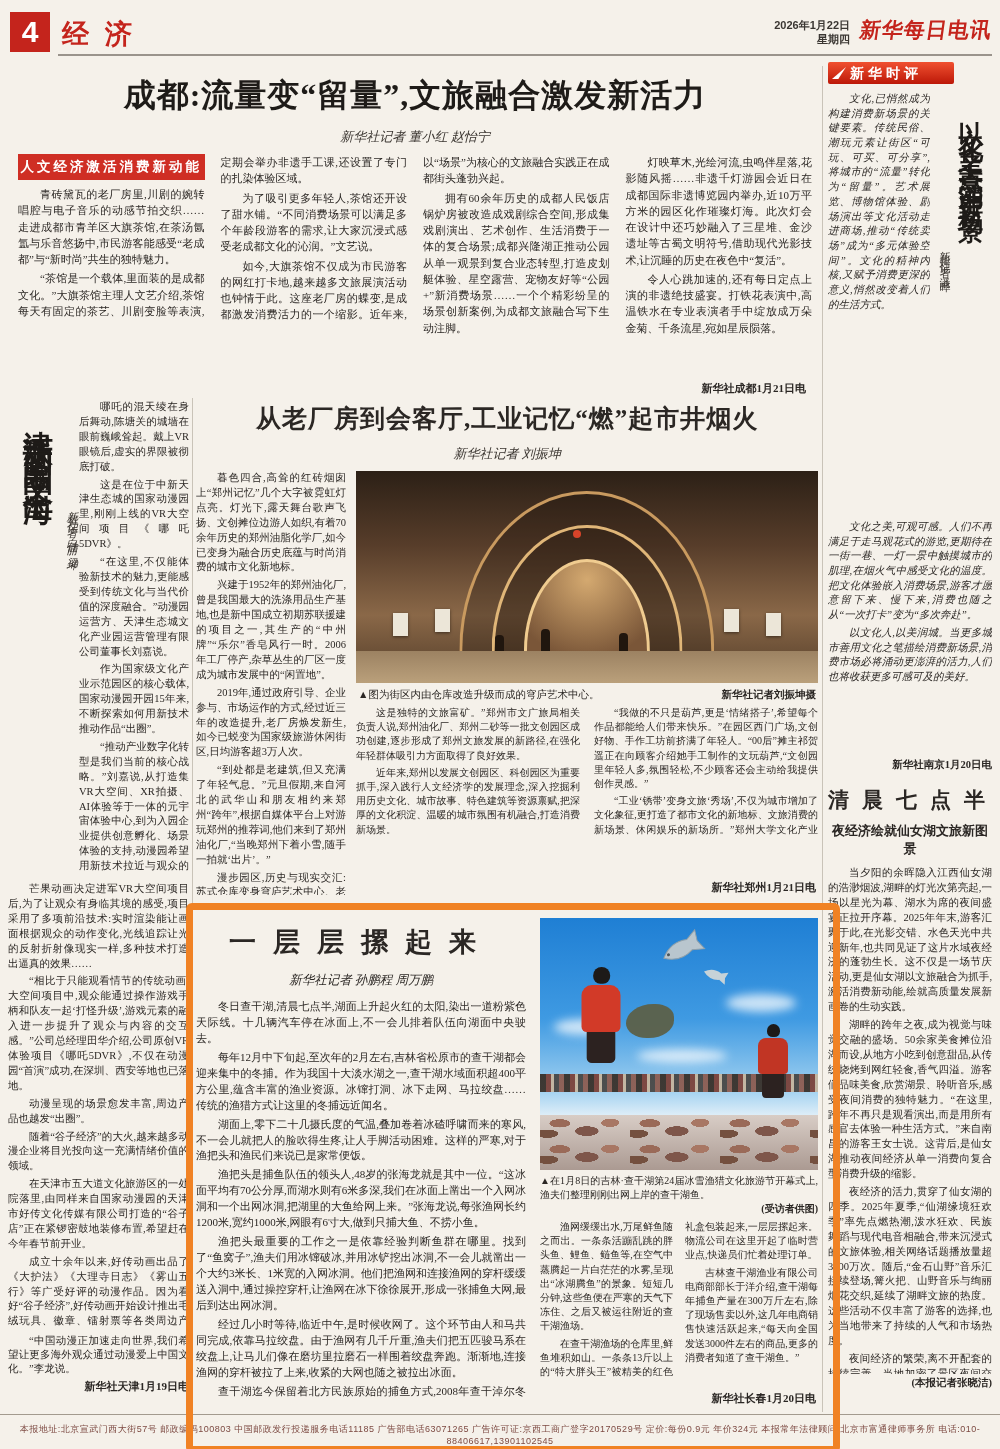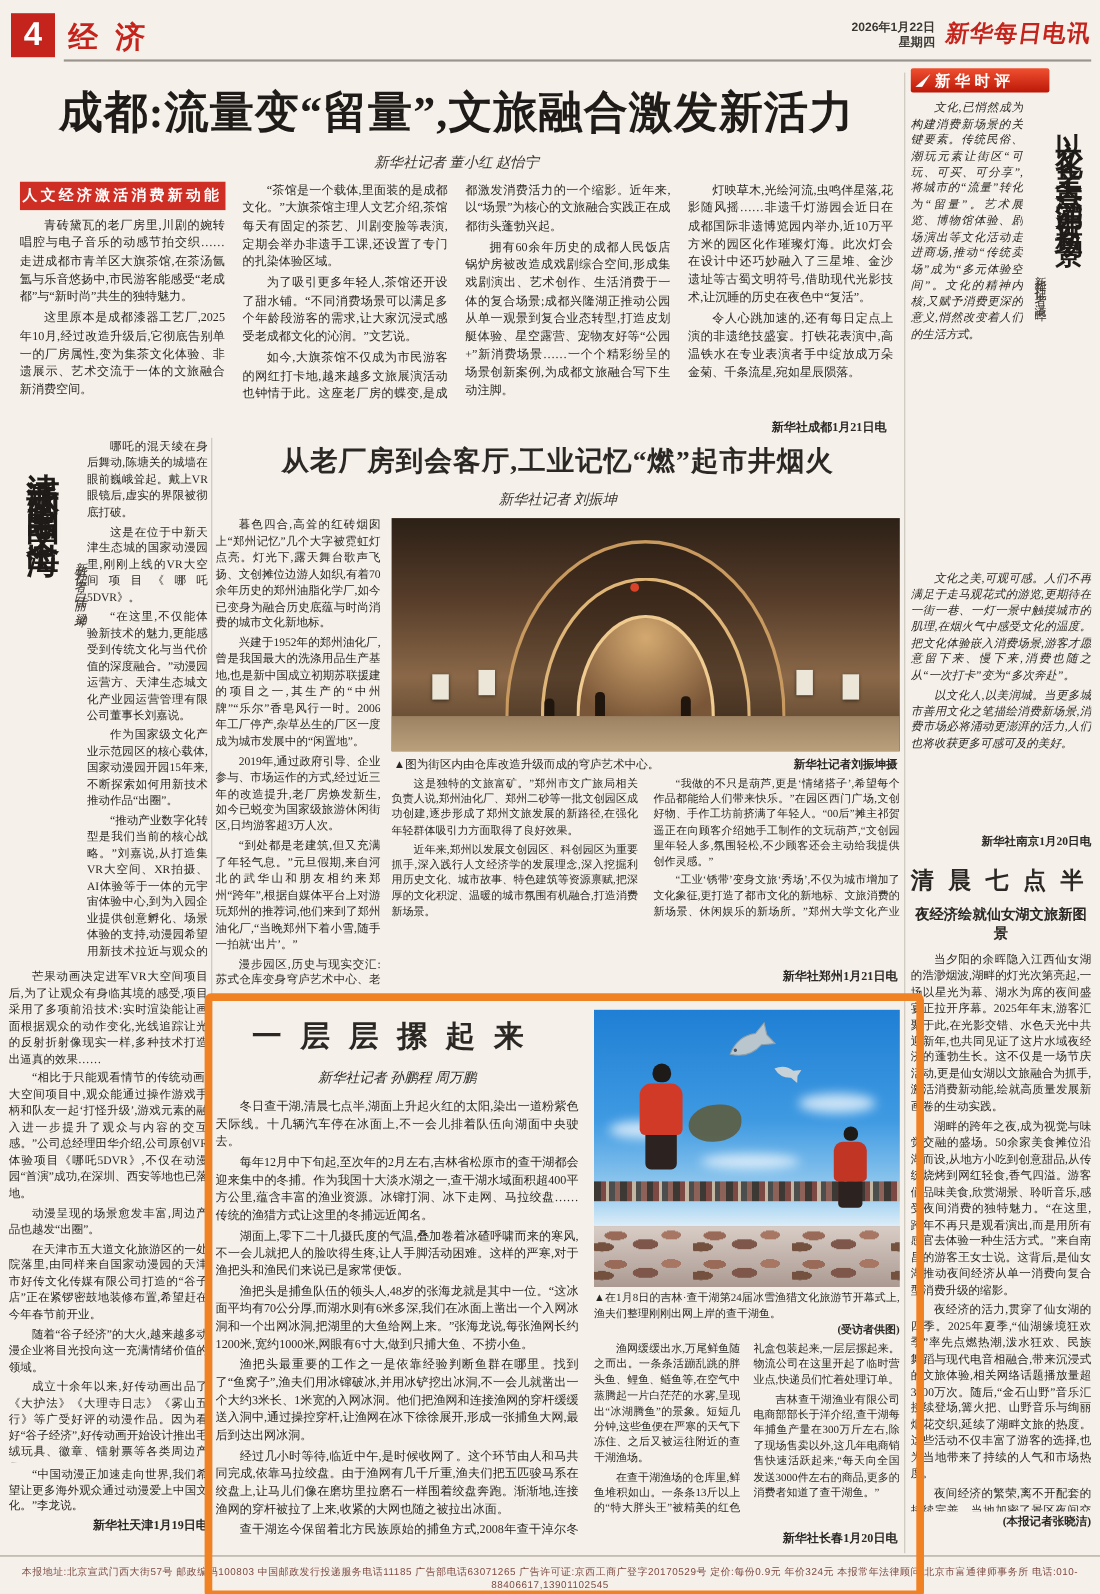--- a/index.html
+++ b/index.html
@@ -24,21 +24,21 @@
     font-family:"Liberation Sans",sans-serif; }
   .brand { position:absolute; right:8px; top:16px; color:#c4241c;
     font-size:21px; font-weight:bold; transform:skewX(-8deg);
     letter-spacing:1px; }
 
   
   .vrule { position:absolute; width:1px; background:#c9c3b8; }
 
   
   .cd { position:absolute; left:18px; top:66px; width:794px; height:332px; }
-  .cd h1 { margin:8px 0 0; text-align:center; font-size:40px; letter-spacing:1px;
+  .cd h1 { margin:8px 0 0; text-align:center; font-size:32px; letter-spacing:1px;
     font-weight:bold; color:#1e1b18; }
   .byline { text-align:center; font-size:13px; margin:10px 0 8px;
     font-style:italic; color:#3a3530; }
   .cd-body { column-count:4; column-gap:16px; height:202px; overflow:hidden;
     font-size:11px; line-height:1.48; margin-top:6px; }
   .kicker { background:#cf2e24; color:#fff; font-weight:bold; font-size:13.5px;
     letter-spacing:3px; text-align:center; padding:3px 0; margin-bottom:6px;
     font-family:"Liberation Sans",sans-serif; }
   .dateline { font-weight:bold; font-size:11px; text-align:right; }
   .abs-br { position:absolute; right:6px; bottom:2px; }
@@ -185,21 +185,20 @@
 
   <div class="vrule" style="left:192px;top:398px;height:1014px"></div>
   <div class="vrule" style="left:822px;top:66px;height:1346px"></div>
 
   <section class="cd">
     <h1>成都:流量变“留量”,文旅融合激发新活力</h1>
     <div class="byline">新华社记者  董小红  赵怡宁</div>
     <div class="cd-body">
       <div class="kicker">人文经济激活消费新动能</div>
     <p>青砖黛瓦的老厂房里,川剧的婉转唱腔与电子音乐的动感节拍交织……走进成都市青羊区大旗茶馆,在茶汤氤氲与乐音悠扬中,市民游客能感受“老成都”与“新时尚”共生的独特魅力。</p>
-        <p>这里原本是成都漆器工艺厂,2025年10月,经过改造升级后,它彻底告别单一的厂房属性,变为集茶文化体验、非遗展示、艺术交流于一体的文旅融合新消费空间。</p>
         <p>“茶馆是一个载体,里面装的是成都文化。”大旗茶馆主理人文艺介绍,茶馆每天有固定的茶艺、川剧变脸等表演,定期会举办非遗手工课,还设置了专门的扎染体验区域。</p>
         <p>为了吸引更多年轻人,茶馆还开设了甜水铺。“不同消费场景可以满足多个年龄段游客的需求,让大家沉浸式感受老成都文化的沁润。”文艺说。</p>
         <p>如今,大旗茶馆不仅成为市民游客的网红打卡地,越来越多文旅展演活动也钟情于此。这座老厂房的蝶变,是成都激发消费活力的一个缩影。近年来,以“场景”为核心的文旅融合实践正在成都街头蓬勃兴起。</p>
         <p>拥有60余年历史的成都人民饭店锅炉房被改造成戏剧综合空间,形成集戏剧演出、艺术创作、生活消费于一体的复合场景;成都兴隆湖正推动公园从单一观景到复合业态转型,打造皮划艇体验、星空露营、宠物友好等“公园+”新消费场景……一个个精彩纷呈的场景创新案例,为成都文旅融合写下生动注脚。</p>
         <p>灯映草木,光绘河流,虫鸣伴星落,花影随风摇……非遗千灯游园会近日在成都国际非遗博览园内举办,近10万平方米的园区化作璀璨灯海。此次灯会在设计中还巧妙融入了三星堆、金沙遗址等古蜀文明符号,借助现代光影技术,让沉睡的历史在夜色中“复活”。</p>
         <p>令人心跳加速的,还有每日定点上演的非遗绝技盛宴。打铁花表演中,高温铁水在专业表演者手中绽放成万朵金菊、千条流星,宛如星辰陨落。</p>
       </div>
     <div class="dateline abs-br">新华社成都1月21日电</div>
   </section>
 
@@ -212,22 +211,22 @@
           <p>这是在位于中新天津生态城的国家动漫园里,刚刚上线的VR大空间项目《哪吒5DVR》。</p>
           <p>“在这里,不仅能体验新技术的魅力,更能感受到传统文化与当代价值的深度融合。”动漫园运营方、天津生态城文化产业园运营管理有限公司董事长刘嘉说。</p>
           <p>作为国家级文化产业示范园区的核心载体,国家动漫园开园15年来,不断探索如何用新技术推动作品“出圈”。</p>
           <p>“推动产业数字化转型是我们当前的核心战略。”刘嘉说,从打造集VR大空间、XR拍摄、AI体验等于一体的元宇宙体验中心,到为入园企业提供创意孵化、场景体验的支持,动漫园希望用新技术拉近与观众的距离。</p>
         </div>
     </div>
     <div class="tj-body">
         <p>芒果动画决定进军VR大空间项目后,为了让观众有身临其境的感受,项目采用了多项前沿技术:实时渲染能让画面根据观众的动作变化,光线追踪让光的反射折射像现实一样,多种技术打造出逼真的效果……</p>
         <p>“相比于只能观看情节的传统动画,大空间项目中,观众能通过操作游戏手柄和队友一起‘打怪升级’,游戏元素的融入进一步提升了观众与内容的交互感。”公司总经理田华介绍,公司原创VR体验项目《哪吒5DVR》,不仅在动漫园“首演”成功,在深圳、西安等地也已落地。</p>
         <p>动漫呈现的场景愈发丰富,周边产品也越发“出圈”。</p>
+        <p>随着“谷子经济”的大火,越来越多动漫企业将目光投向这一充满情绪价值的领域。</p>
         <p>在天津市五大道文化旅游区的一处院落里,由同样来自国家动漫园的天津市好传文化传媒有限公司打造的“谷子店”正在紧锣密鼓地装修布置,希望赶在今年春节前开业。</p>
-        <p>随着“谷子经济”的大火,越来越多动漫企业将目光投向这一充满情绪价值的领域。</p>
         <p>成立十余年以来,好传动画出品了《大护法》《大理寺日志》《雾山五行》等广受好评的动漫作品。因为看好“谷子经济”,好传动画开始设计推出毛绒玩具、徽章、镭射票等各类周边产品。</p>
       </div>
     <p class="tj-close">“中国动漫正加速走向世界,我们希望让更多海外观众通过动漫爱上中国文化。”李龙说。</p>
     <div class="dateline">新华社天津1月19日电</div>
   </section>
 
   <section class="zz">
     <h2>从老厂房到会客厅,工业记忆“燃”起市井烟火</h2>
     <div class="byline">新华社记者  刘振坤</div>
     <div class="zz-flex">

